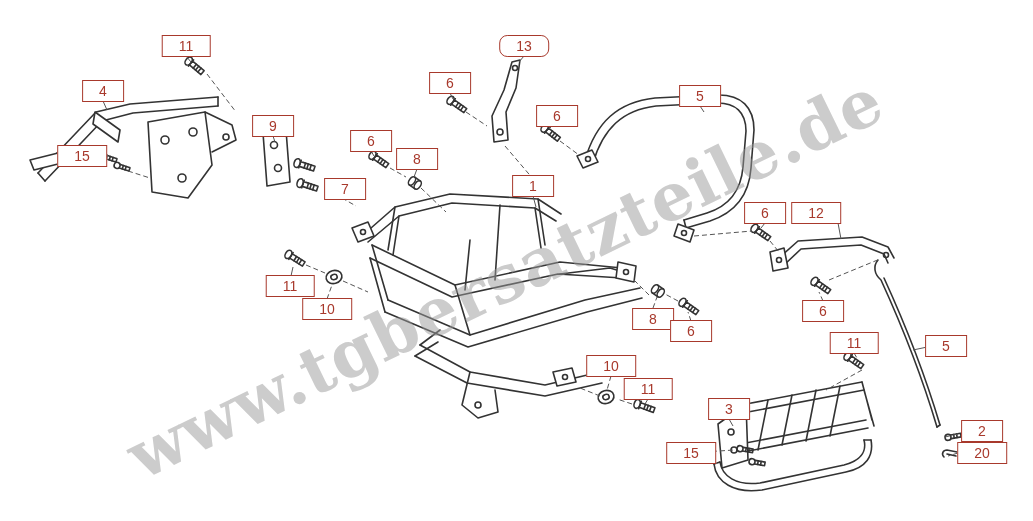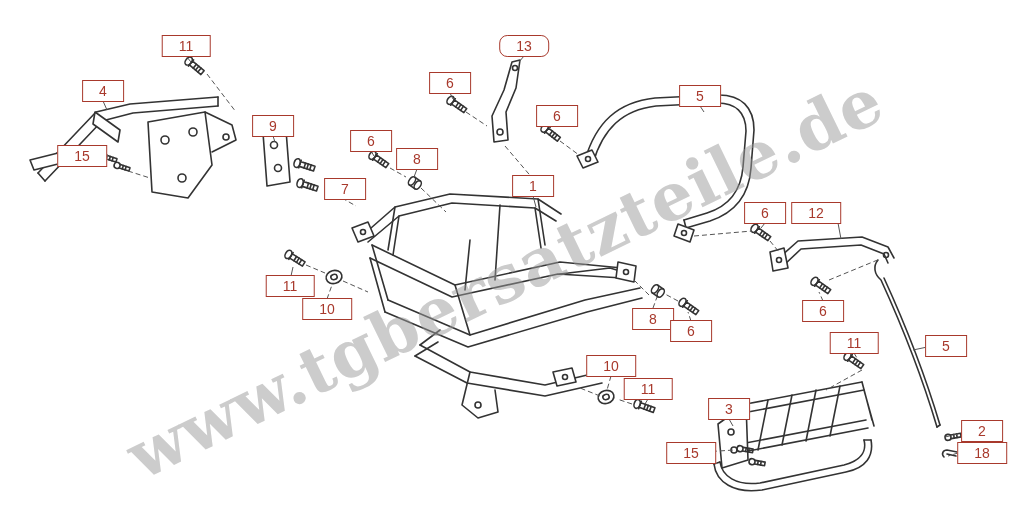--- a/index.html
+++ b/index.html
@@ -242,16 +242,16 @@
       <div class="callout" style="left: 823px; top: 311px;">6</div>
       <div class="callout" style="left: 653px; top: 319px;">8</div>
       <div class="callout" style="left: 691px; top: 331px;">6</div>
       <div class="callout" style="left: 854px; top: 343px;">11</div>
       <div class="callout" style="left: 946px; top: 346px;">5</div>
       <div class="callout" style="left: 611px; top: 366px;">10</div>
       <div class="callout" style="left: 648px; top: 389px;">11</div>
       <div class="callout" style="left: 729px; top: 409px;">3</div>
       <div class="callout" style="left: 982px; top: 431px;">2</div>
       <div class="callout" style="left: 691px; top: 453px;">15</div>
-      <div class="callout" style="left: 982px; top: 453px;">18</div>
+      <div class="callout" style="left: 982px; top: 453px;">20</div>
     </div>
 
 </div>
 
 </body></html>

